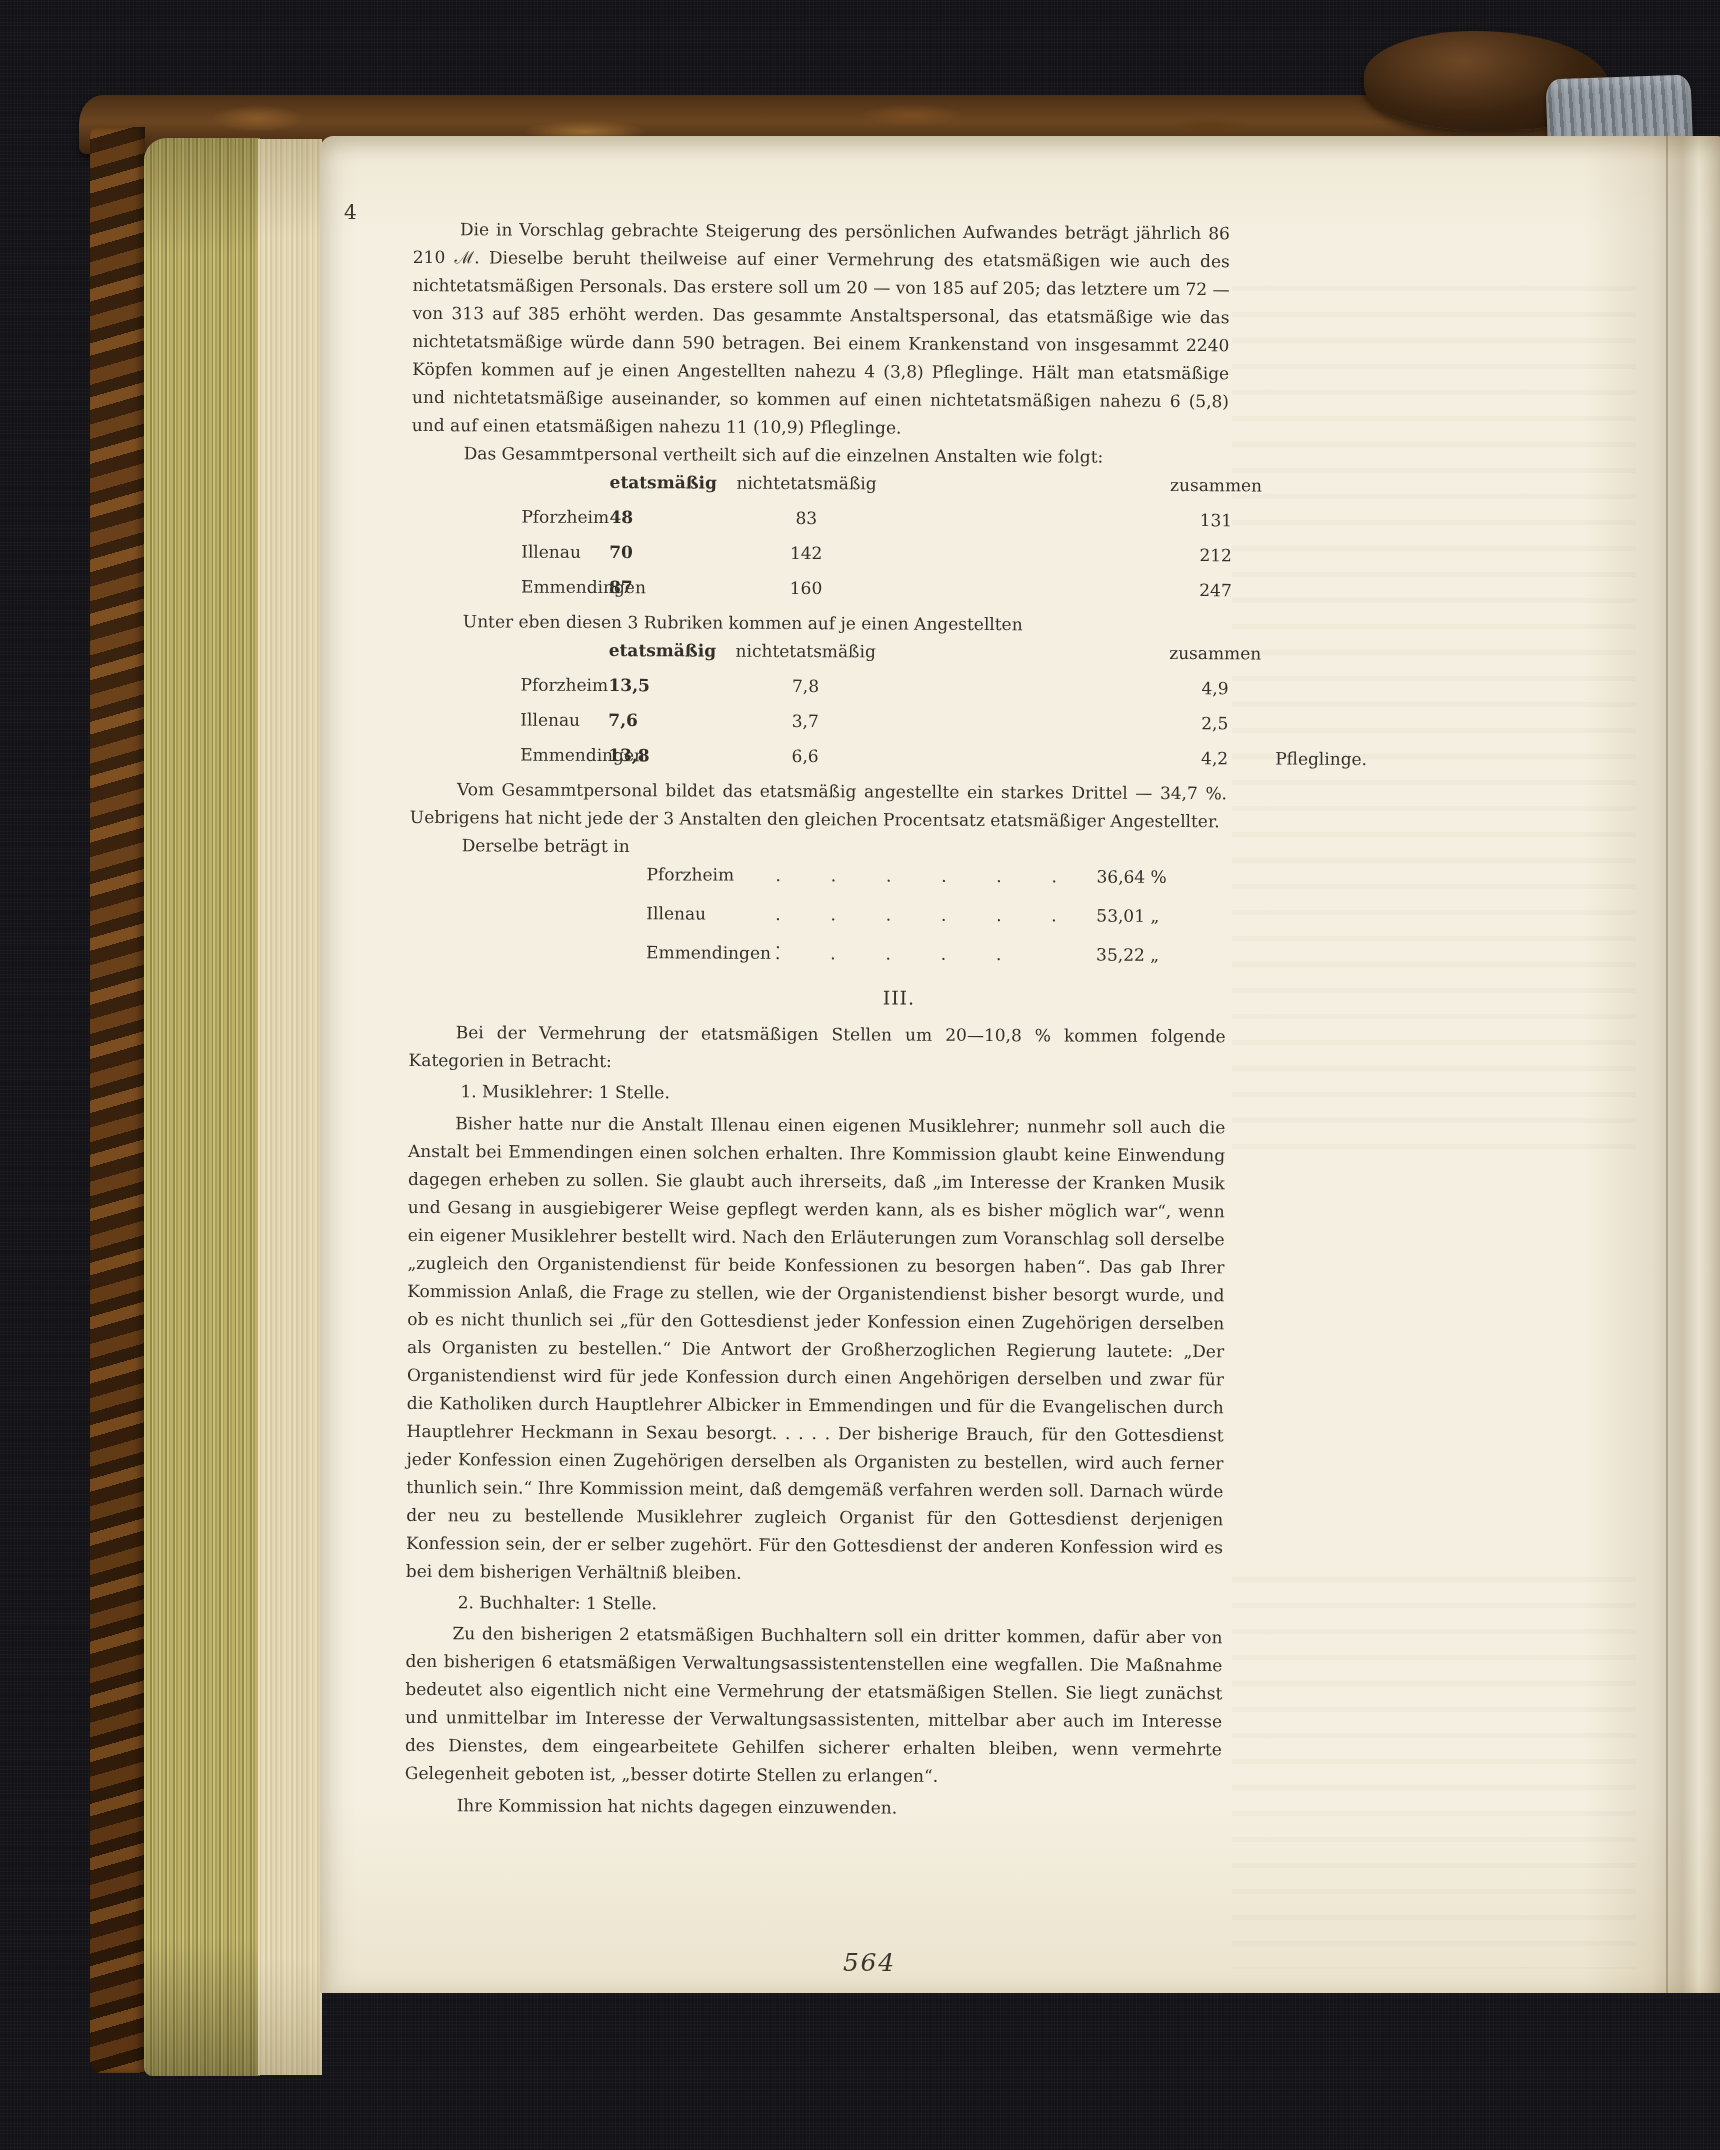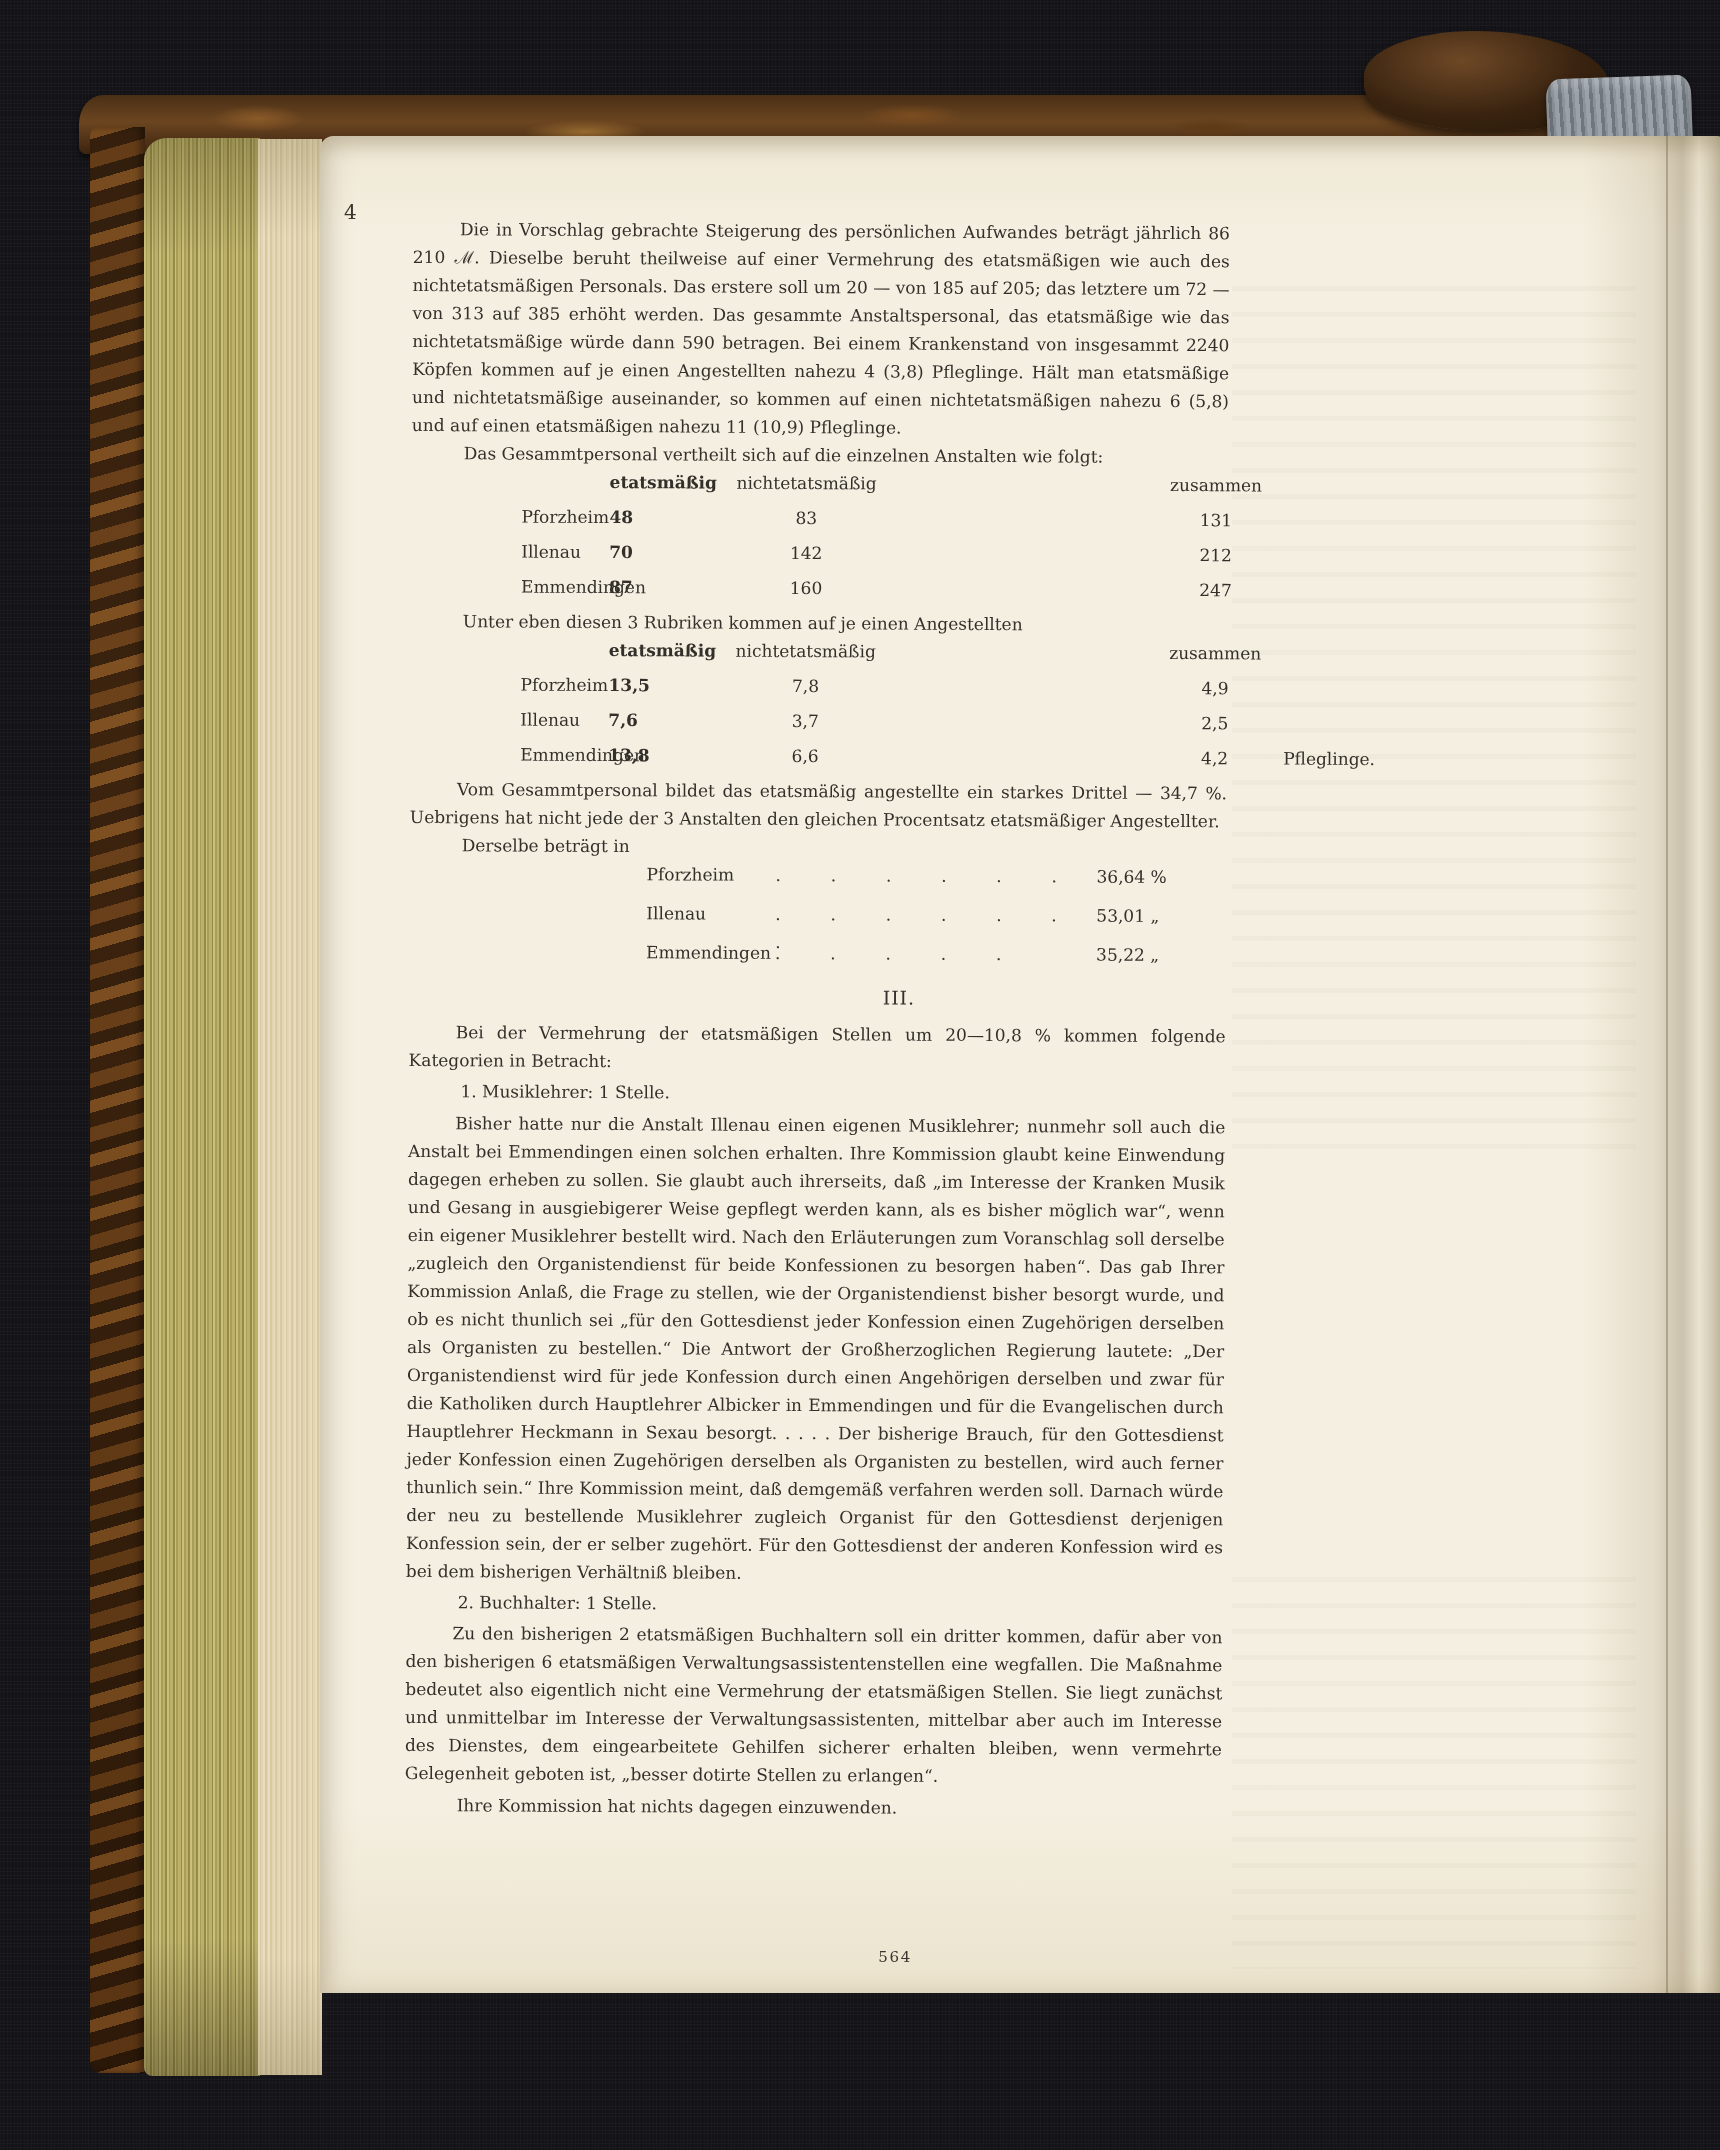--- a/index.html
+++ b/index.html
@@ -47,31 +47,31 @@
     border-radius:13.8px 3.4px 0 0;
     background:linear-gradient(180deg,#eee7d4 0%,#f4efe0 5%,#f4efe0 90%,#ebe3cd 100%);
     box-shadow:inset 0 10.3px 17px rgba(120,100,60,.25), inset 13.8px 0 22.4px rgba(120,100,60,.16);}
   .gutter{position:absolute;right:0;top:0;width:138px;height:100%;
     background:linear-gradient(90deg, transparent, rgba(150,125,85,.16) 50%, rgba(110,90,55,.30) 72%, rgba(185,170,135,.18) 84%, rgba(115,95,60,.32));}
   .crease{position:absolute;right:53px;top:0;width:1.7px;height:100%;background:rgba(100,82,50,.35);}
   .bleed{position:absolute;opacity:.8;
     background:repeating-linear-gradient(180deg, transparent 0 20.6px, rgba(120,128,95,.055) 20.6px 26px);}
   
   .pagenum-top{position:absolute;left:344px;top:200px;font-size:20px;color:#3a362f;}
-  .pagenum-bottom{position:absolute;left:843px;top:1948px;width:69px;text-align:right;font-size:15px;color:#3a362f;letter-spacing:1.7px;}
+  .pagenum-bottom{position:absolute;left:843px;top:1948px;width:69px;text-align:left;font-size:25px;color:#3a362f;letter-spacing:1.7px;font-style:italic;}
   .print{position:absolute;left:413px;top:215px;width:817px;color:#332f2a;
     font-size:17px;line-height:28px;text-align:justify;transform:rotate(.3deg);transform-origin:top left;}
   .para{margin:0;text-indent:47px;}
   .pline{margin:0;text-indent:0;padding-left:52px;text-align:left;}
   .trow{position:relative;height:35px;text-align:left;}
   .trow .tn{position:absolute;left:110px;}
   .trow .tc1{position:absolute;left:198px;width:129px;text-align:left;font-weight:bold;}
   .trow .tc2{position:absolute;left:310px;width:146px;text-align:center;margin-left:12px;}
   .trow .tc3{position:absolute;left:727px;width:155px;text-align:center;}
-  .trow .tsuf{position:absolute;left:865px;margin-left:8px;}
+  .trow .tsuf{position:absolute;left:865px;}
   .pctrow{position:relative;height:39px;text-align:left;}
   .pctrow .pl{position:absolute;left:237px;}
   .pctrow .pd{position:absolute;left:366px;width:318px;letter-spacing:7.7px;word-spacing:29px;color:#3a362f;}
   .pctrow .pv{position:absolute;left:687px;}
   .sec-head{margin:5.2px 0 8.6px 0;text-align:center;text-indent:0;font-size:19px;letter-spacing:0.9px;padding-left:163px;}
   .item-head{margin:3.4px 0;text-indent:0;padding-left:52px;text-align:left;}
   .closing{margin:3.4px 0 0 0;text-indent:0;padding-left:52px;text-align:left;}
   
   .footer{position:absolute;left:0;top:2106px;width:1721px;height:45px;background:#a8a8a6;
     font-family:"Liberation Sans","DejaVu Sans",sans-serif;}

